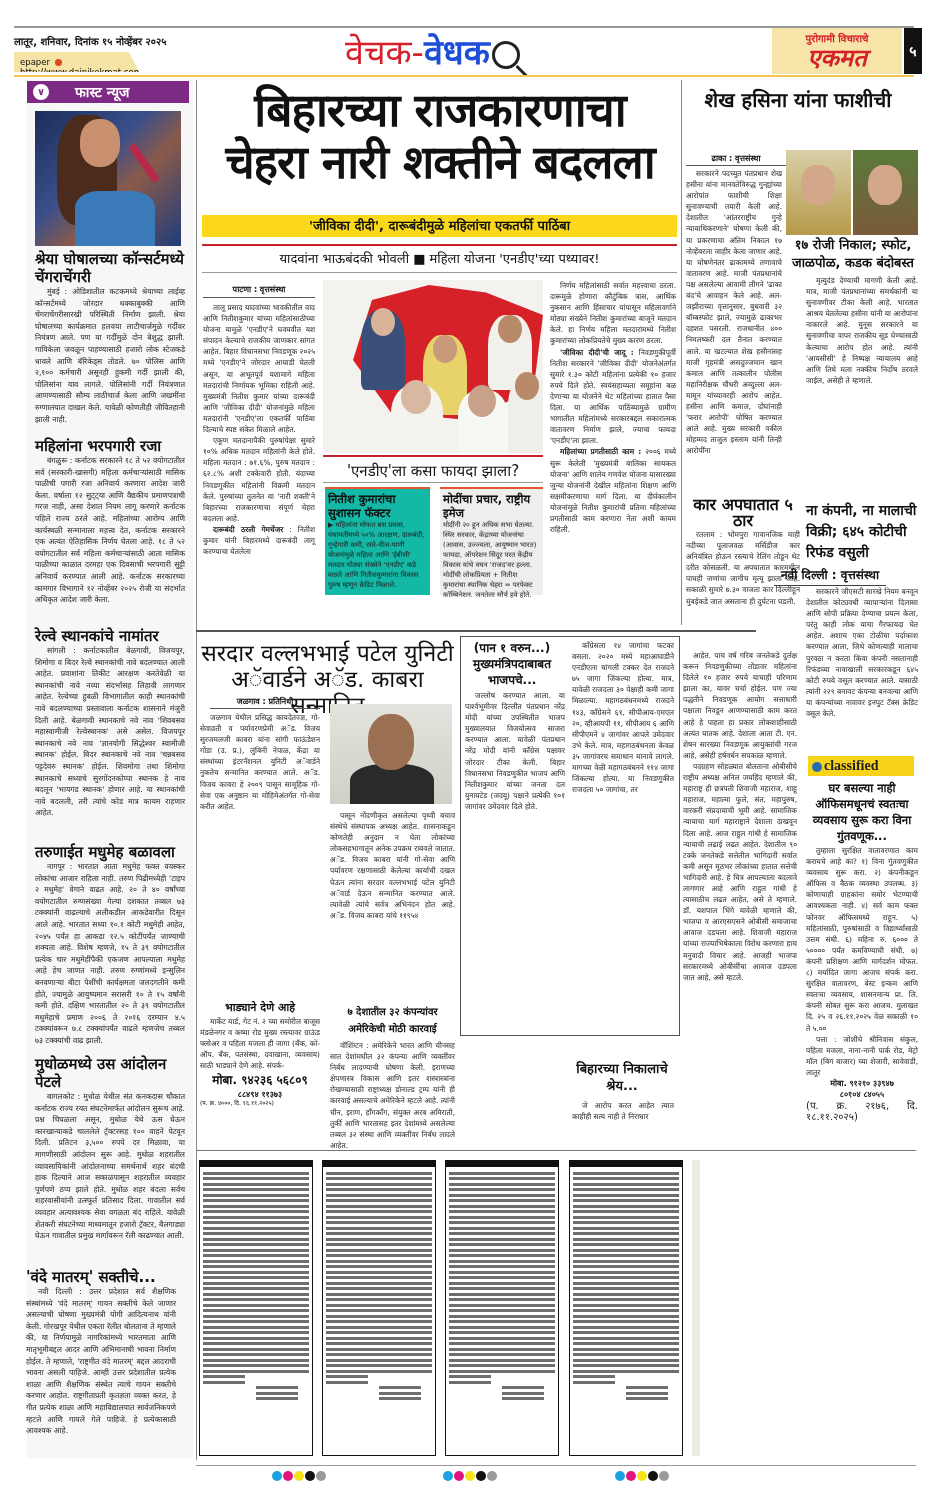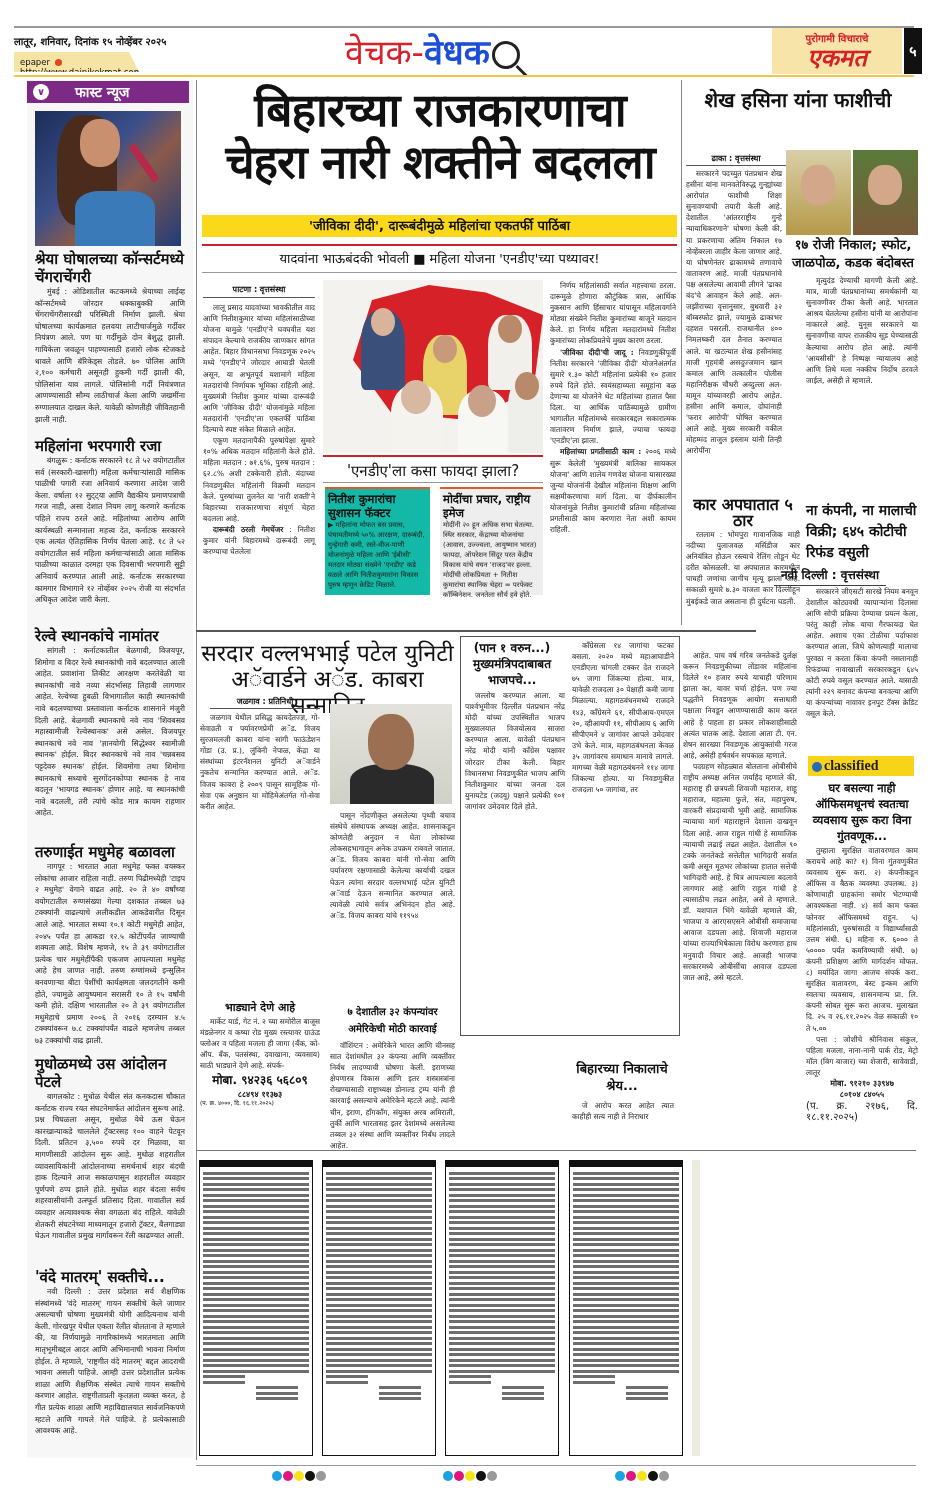--- a/index.html
+++ b/index.html
@@ -159,21 +159,21 @@
   <div class="lt">
       <p>नागपूर : भारतात आता मधुमेह फक्त वयस्कर लोकांचा आजार राहिला नाही. तरुण पिढीमध्येही 'टाइप २ मधुमेह' वेगाने वाढत आहे. २० ते ४० वर्षांच्या वयोगटातील रुग्णसंख्या गेल्या दशकात तब्बल ७३ टक्क्यांनी वाढल्याचे अलीकडील आकडेवारीत दिसून आले आहे. भारतात सध्या १०.१ कोटी मधुमेही आहेत, २०४५ पर्यंत हा आकडा १२.५ कोटींपर्यंत जाण्याची शक्यता आहे. विशेष म्हणजे, १५ ते ३९ वयोगटातील प्रत्येक चार मधुमेहींपैकी एकजण आपल्याला मधुमेह आहे हेच जाणत नाही. तरुण रुग्णांमध्ये इन्सुलिन बनवणाऱ्या बीटा पेशींची कार्यक्षमता जलदगतीने कमी होते, ज्यामुळे आयुष्यमान सरासरी १० ते १५ वर्षांनी कमी होते. दक्षिण भारतातील २० ते ३९ वयोगटातील मधुमेहाचे प्रमाण २००६ ते २०१६ दरम्यान ४.५ टक्क्यांवरून ७.८ टक्क्यांपर्यंत वाढले म्हणजेच तब्बल ७३ टक्क्यांची वाढ झाली.</p>
     </div>
 </div>
 <div class="abs" style="left:35px;top:1055px;width:150px">
   <div class="lh">मुधोळमध्ये उस आंदोलन पेटले</div>
   <div class="lt">
       <p>बागलकोट : मुधोळ येथील संत कनकदास चौकात कर्नाटक राज्य रयत संघटनेमार्फत आंदोलन सुरूच आहे. प्रश्न चिघळला असून, मुधोळ येथे ऊस घेऊन कारखान्याकडे चाललेले ट्रॅक्टरसह १०० वाहने पेटवून दिली. प्रतिटन ३,५०० रुपये दर मिळावा, या मागणीसाठी आंदोलन सुरू आहे. मुधोळ शहरातील व्यावसायिकांनी आंदोलनाच्या समर्थनार्थ शहर बंदची हाक दिल्याने आज सकाळपासून शहरातील व्यवहार पूर्णपणे ठप्प झाले होते. मुधोळ शहर बंदला सर्वच शहरवासीयांनी उत्स्फूर्त प्रतिसाद दिला. गावातील सर्व व्यवहार अत्यावश्यक सेवा वगळता बंद राहिले. यावेळी शेतकरी संघटनेच्या माध्यमातून हजारो ट्रॅक्टर, बैलगाड्या घेऊन गावातील प्रमुख मार्गावरून रॅली काढण्यात आली.</p>
     </div>
 </div>
-<div class="abs" style="left:35px;top:1268px;width:150px">
+<div class="abs" style="left:26px;top:1268px;width:150px">
   <div class="lh">'वंदे मातरम्' सक्तीचे...</div>
   <div class="lt">
       <p>नवी दिल्ली : उत्तर प्रदेशात सर्व शैक्षणिक संस्थांमध्ये 'वंदे मातरम्' गायन सक्तीचे केले जाणार असल्याची घोषणा मुख्यमंत्री योगी आदित्यनाथ यांनी केली. गोरखपूर येथील एकता रॅलीत बोलताना ते म्हणाले की, या निर्णयामुळे नागरिकांमध्ये भारतमाता आणि मातृभूमीबद्दल आदर आणि अभिमानाची भावना निर्माण होईल. ते म्हणाले, 'राष्ट्रगीत वंदे मातरम्' बद्दल आदराची भावना असली पाहिजे. आम्ही उत्तर प्रदेशातील प्रत्येक शाळा आणि शैक्षणिक संस्थेत त्याचे गायन सक्तीचे करणार आहोत. राष्ट्रगीताप्रती कृतज्ञता व्यक्त करत, हे गीत प्रत्येक शाळा आणि महाविद्यालयात सार्वजनिकपणे म्हटले आणि गायले गेले पाहिजे. हे प्रत्येकासाठी आवश्यक आहे.</p>
     </div>
 </div>
 
 <div class="abs headline">
   <div>बिहारच्या राजकारणाचा</div>
   <div>चेहरा नारी शक्तीने बदलला</div>
 </div>

